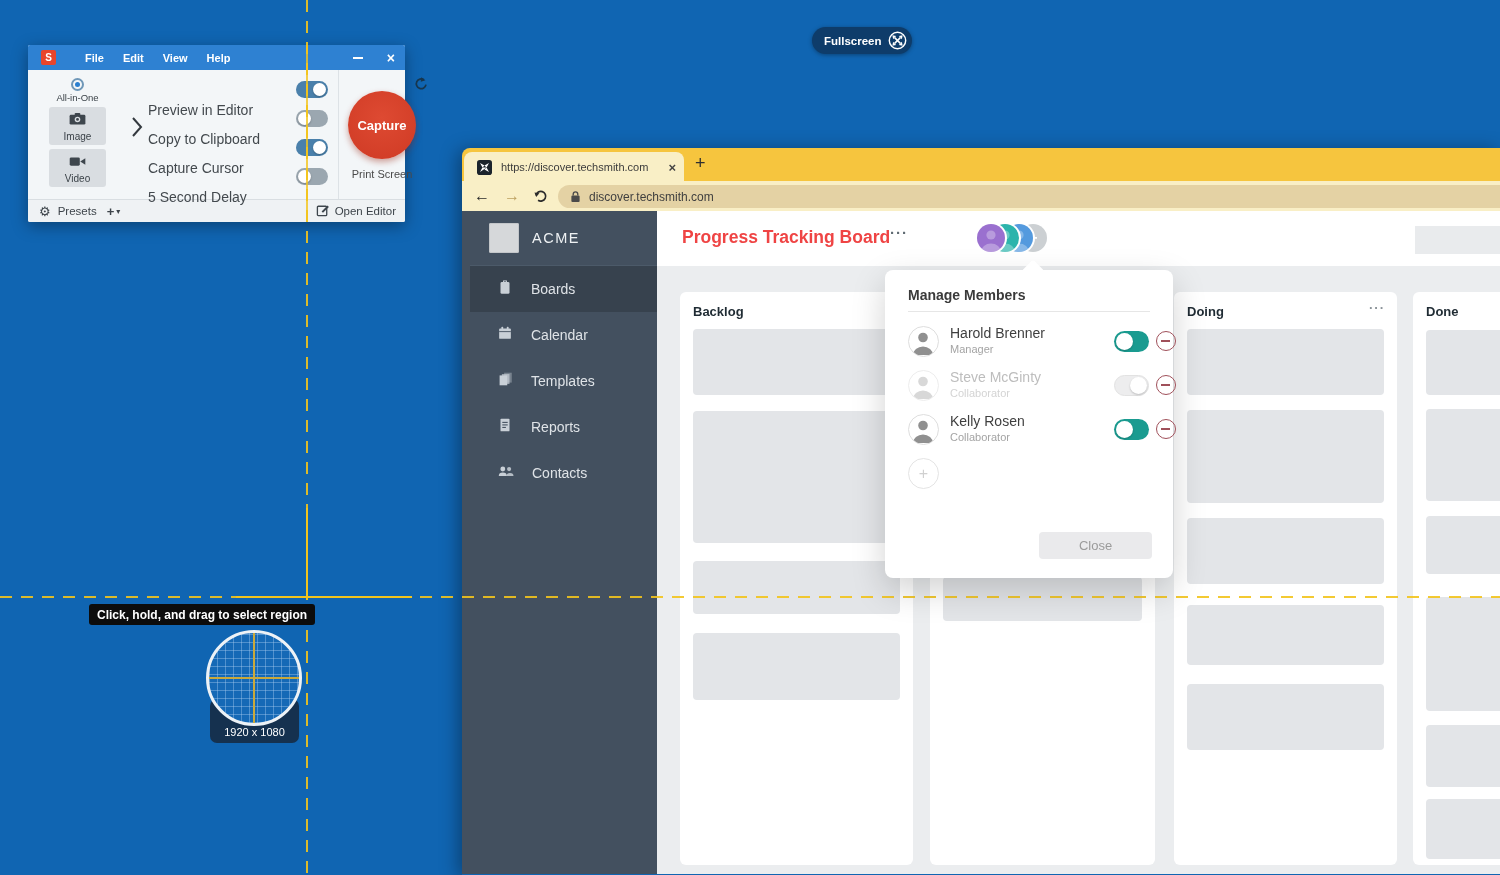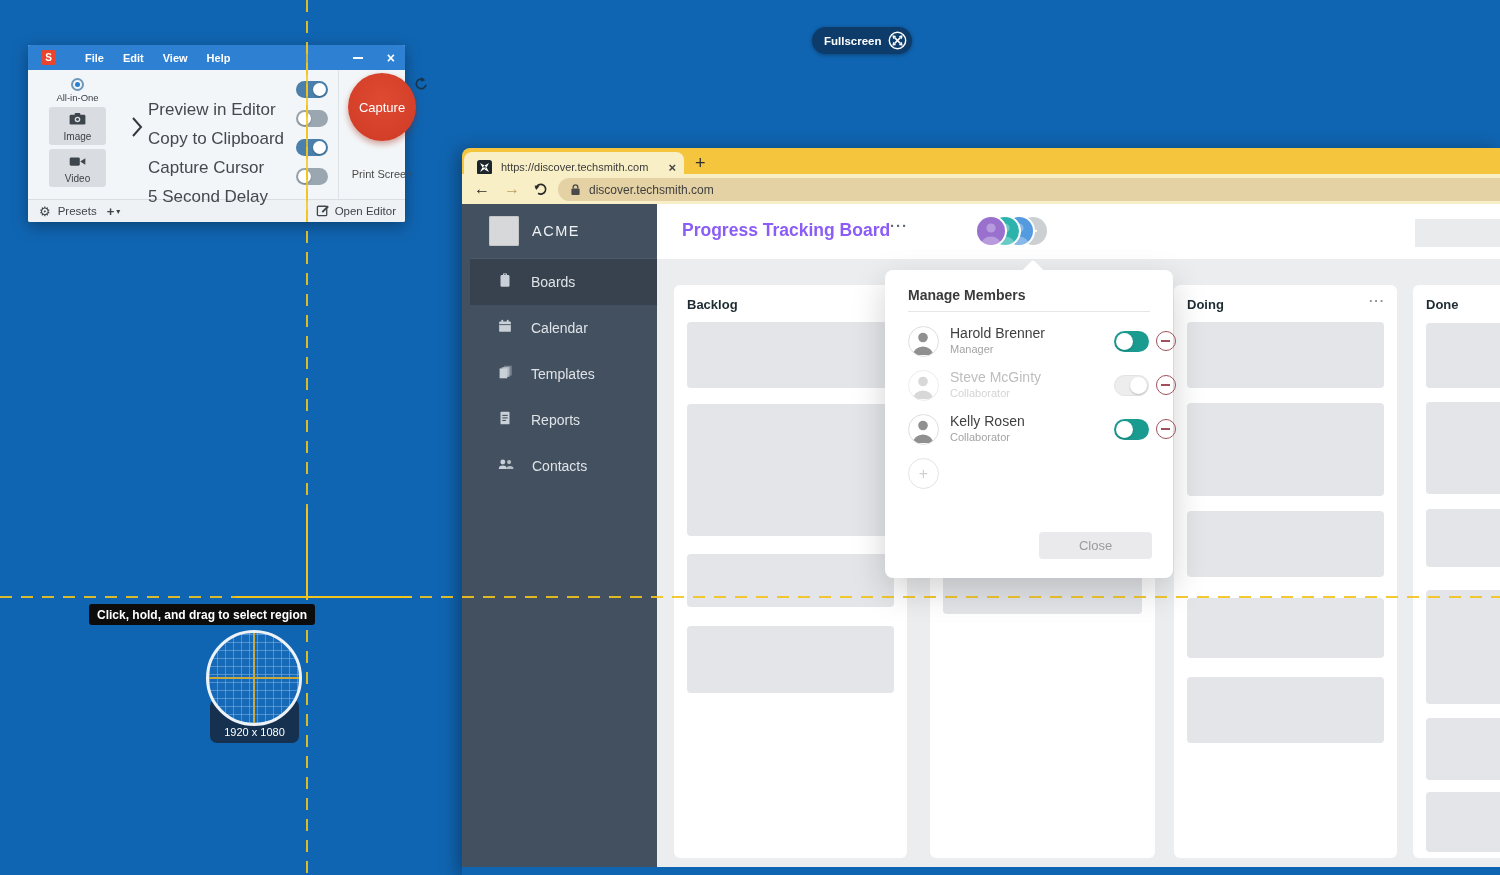--- a/index.html
+++ b/index.html
@@ -35,43 +35,43 @@
   .sg-mode-aio { width:57px; text-align:center; }
   .sg-radio { width:13px; height:13px; border:2px solid #6f97b8; border-radius:50%; margin:2px auto 1px; position:relative; }
   .sg-radio::after { content:""; position:absolute; left:2px; top:2px; width:5px; height:5px; background:#2a7fd0; border-radius:50%; }
   .sg-mode-label { font-size:9.5px; color:#3b4248; }
   .sg-tab { width:57px; height:38px; background:#d9dde1; border-radius:3px; margin-top:4px;
     display:flex; flex-direction:column; align-items:center; justify-content:center; gap:2px; }
   .sg-tab .sg-mode-label { font-size:10px; }
   .sg-chevron { position:absolute; left:101px; top:42px; }
   .sg-opts { position:absolute; left:120px; top:5px; width:180px; }
   .sg-optrow { height:29px; display:flex; align-items:center; }
-  .sg-optrow .lbl { font-size:17px; color:#43494e;margin-top:40px; }
+  .sg-optrow .lbl { font-size:14px; color:#43494e;margin-top:40px; }
   .stoggle { margin-left:auto; width:32px; height:17px; border-radius:9px; position:relative; background:#9ba7b0; }
   .stoggle .knob { position:absolute; top:2px; width:13px; height:13px; border-radius:50%; background:#fff; box-shadow:0 1px 2px rgba(0,0,0,.25); left:2px; }
   .stoggle[data-state="on"] { background:#4a80ab; }
   .stoggle[data-state="on"] .knob { left:17px; }
   .sg-capture-panel { position:absolute; left:310px; top:0; width:67px; height:129px; border-left:1px solid #dde2e6; }
-  .sg-capture-btn { position:absolute; left:9px; top:3px; width:68px; height:68px; border-radius:50%;
+  .sg-capture-btn { position:absolute; left:9px; top:21px; width:68px; height:68px; border-radius:50%;
     background:radial-gradient(circle at 50% 40%, #de4a32, #cf3a24); box-shadow:0 3px 6px rgba(150,30,10,.4);
-    color:#fff; font-size:13px; font-weight:normal; display:flex; align-items:center; justify-content:center; }
+    color:#fff; font-size:13px; font-weight:bold; display:flex; align-items:center; justify-content:center; }
   .sg-hotkey { position:absolute; left:0; top:98px; width:86px; text-align:center; font-size:11px; color:#4a4a4a; }
   .sg-undo { position:absolute; right:-24px; top:6px; }
   .sg-bottombar { height:23px; background:#eff2f4; border-top:1px solid #d9dee2; border-radius:0 0 2px 2px;
     display:flex; align-items:center; padding:0 9px 0 11px; }
   .sg-gear { font-size:13px; color:#3d444a; line-height:1; }
   .sg-presets { font-size:11.5px; color:#3d444a; margin-left:7px; }
   .sg-addpreset { font-size:13px; color:#3d444a; margin-left:10px; font-weight:bold; }
   .sg-caret { font-size:8px; color:#3d444a; margin-left:2px; }
   .sg-openeditor { margin-left:auto; display:flex; align-items:center; gap:5px; font-size:11.5px; color:#3d444a; }
 
   
   .browser { position:absolute; left:462px; top:148px; width:1038px; height:727px; z-index:10;
     border-radius:8px 0 0 0; box-shadow:-4px 2px 18px rgba(0,0,0,.35); }
-  .tabbar { position:relative; height:26px; background:#f6c53e; border-radius:8px 0 0 0; }
+  .tabbar { position:relative; height:33px; background:#f6c53e; border-radius:8px 0 0 0; }
   .tab { position:absolute; left:2px; top:4px; width:220px; height:30px; background:#f9efc6; border-radius:8px 8px 0 0;
     display:flex; align-items:center; padding:0 8px 0 13px; gap:9px; }
   .tab-title { font-size:11px; color:#3b3b3b; white-space:nowrap; overflow:hidden; flex:1; }
   .tab-close { font-size:13px; color:#444; font-weight:bold; }
   .newtab-btn { position:absolute; left:233px; top:5px; font-size:18px; color:#2f2f2f; }
   .toolbar { position:relative; height:30px; background:#f9efc6; display:flex; align-items:center; }
   .nav-back { font-size:16px; color:#282828; margin-left:12px; }
   .nav-fwd { font-size:16px; color:#bda060; margin-left:14px; }
   .nav-refresh { margin-left:13px; display:flex; }
   .addressbar { position:absolute; left:96px; top:4px; right:0; height:23px; background:#e4d2a4;
@@ -85,21 +85,21 @@
   .side-logo { width:30px; height:30px; background:#d6d8da; border-radius:2px; box-shadow:inset 0 0 0 1px #c3c6c9; }
   .side-org { color:#eef1f3; font-size:14.5px; letter-spacing:1.5px; }
   .nav-item { height:46px; display:flex; align-items:center; padding-left:26px; gap:17px; }
   .nav-item.selected { background:#37424e; }
   .nav-item .nlbl { color:#dfe3e7; font-size:14px; }
   .nav-item svg { flex-shrink:0; }
 
   
   .main { position:relative; flex:1; background:#ebedef; overflow:hidden; }
   .page-header { position:absolute; left:0; right:0; top:0; height:55px; background:#fff; }
-  .board-title { position:absolute; left:25px; top:16px; font-size:17.5px; font-weight:bold; color:#8b5cf6; }
+  .board-title { position:absolute; left:25px; top:16px; font-size:17.5px; font-weight:bold; color:#ef4444; }
   .title-menu { position:absolute; left:233px; top:13px; font-size:15px; color:#5f6b73; font-weight:bold; letter-spacing:1px; }
   .avatars { position:absolute; left:320px; top:13px; height:28px; }
   .avt { position:absolute; top:0; width:28px; height:28px; border-radius:50%; box-shadow:0 0 0 2px #ffffff; overflow:hidden; }
   .avt svg { position:absolute; left:0; top:0; }
   .avt-add { display:flex; align-items:center; justify-content:center; color:#fff; font-size:16px; font-weight:bold; }
   .hdr-placeholder { position:absolute; right:0; top:15px; width:85px; height:28px; background:#e9ebed; }
   .board { position:absolute; left:0; right:0; top:55px; bottom:0; }
   .col { position:absolute; top:26px; bottom:9px; background:#fff; border-radius:6px; }
   .col-title { position:absolute; left:13px; top:12px; font-size:13px; font-weight:bold; color:#1f2b33; }
   .col-menu { position:absolute; right:12px; top:8px; font-size:13px; color:#8a9298; font-weight:bold; letter-spacing:1px; }
@@ -371,21 +371,21 @@
                 <svg width="28" height="28" viewBox="0 0 28 28">
                   <circle cx="14" cy="11" r="4.6" fill="rgba(255,255,255,0.3)"></circle>
                   <path d="M4,28 a10,8.4 0 0 1 20,0 Z" fill="rgba(255,255,255,0.3)"></path>
                 </svg>
               </span>
           </div>
           <div class="hdr-placeholder"></div>
         </div>
         <div class="board">
 
-          <div class="col" style="left:17px; width:233px;padding-left:12px;">
+          <div class="col" style="left:23px; width:233px;padding-left:12px;">
             <span class="col-title">Backlog</span>
             <div class="blk" style="top:37px; height:66px;"></div>
             <div class="blk" style="top:119px; height:132px;"></div>
             <div class="blk" style="top:269px; height:53px;"></div>
             <div class="blk" style="top:341px; height:67px;"></div>
           </div>
 
           <div class="col" style="left:273px; width:225px;">
             <div class="blk" style="top:285px; height:44px;"></div>
           </div>

